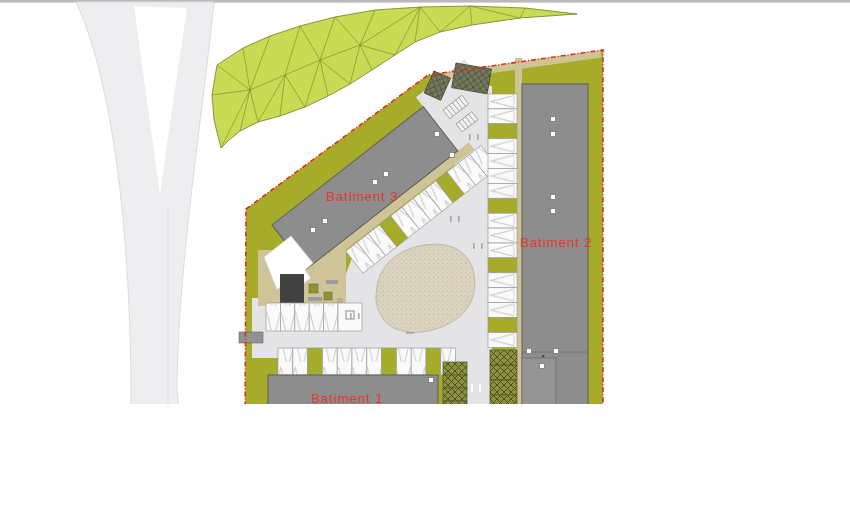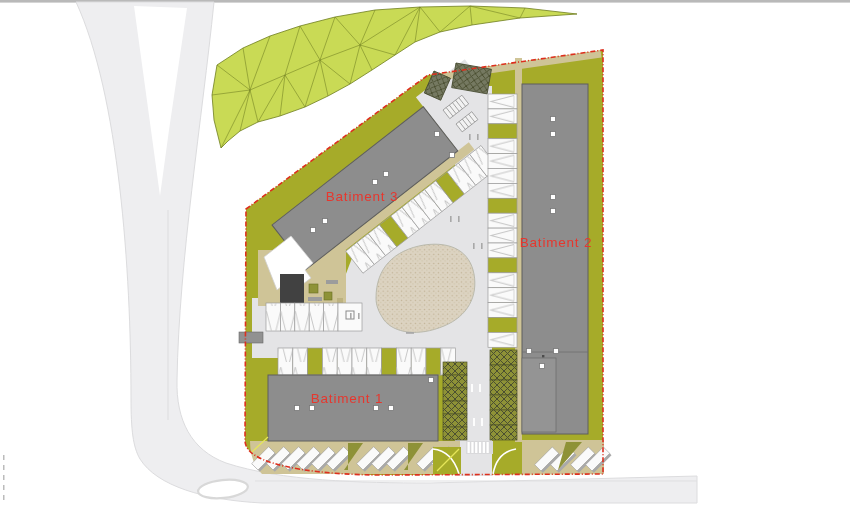--- a/index.html
+++ b/index.html
@@ -1,16 +1,16 @@
 <!DOCTYPE html>
 <html><head>
 <meta charset="utf-8">
 <style>
   html,body{margin:0;padding:0;background:#fff;}
-  .canvas{position:relative;width:850px;height:512px;background:#fff;overflow:hidden;
+  .canvas{position:relative;width:850px;height:404px;background:#fff;overflow:hidden;
           font-family:"Liberation Sans",sans-serif;}
   svg{display:block;}
   text.bldg-label{font-family:"Liberation Sans",sans-serif;font-size:13.5px;letter-spacing:.8px;
        fill:var(--label-red);}
   :root{
     --site-green:#a6ab29; --mesh-green:#c9da55; --mesh-line:#6f7d20;
     --bldg-gray:#8d8d8d; --bldg-edge:#5e5e5e;
     --road:#e4e4e6; --road-outer:#eeeef0; --band:#f1f1f2; --road-edge:#d8d8da;
     --tan:#cfc497; --plaza:#dcd3c1;
     --boundary-red:#dd2f1e; --label-red:#e6372e;

